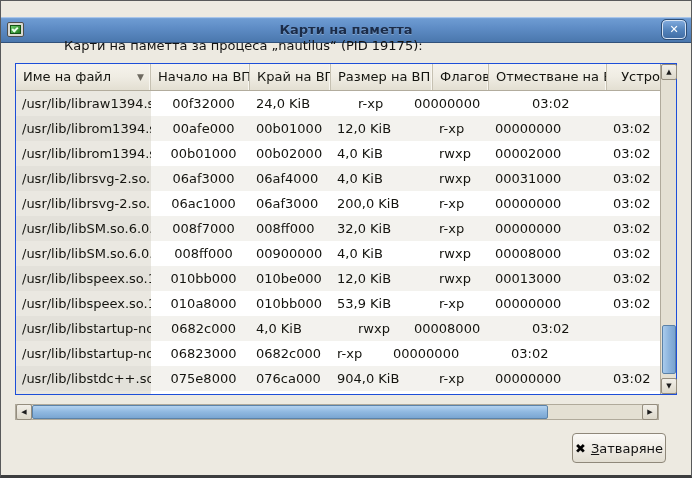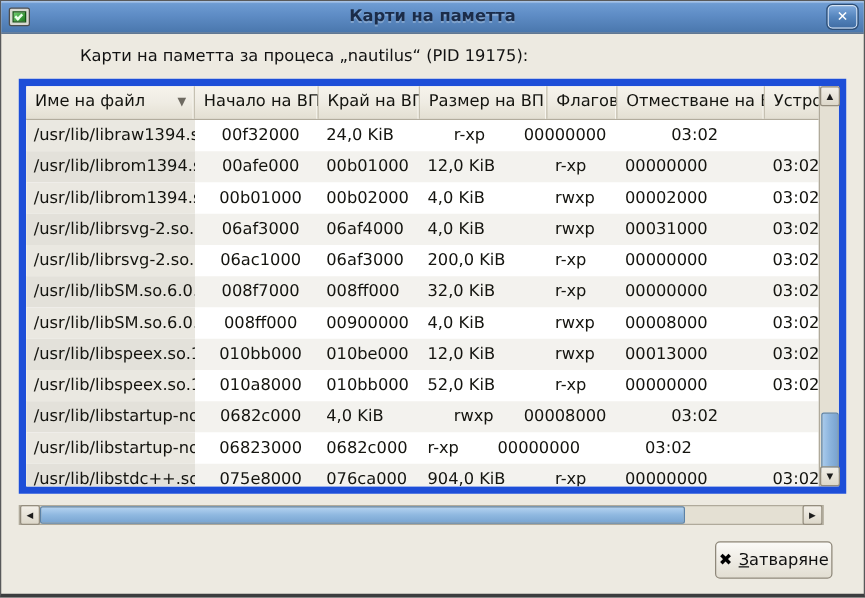--- a/index.html
+++ b/index.html
@@ -7,21 +7,21 @@
   body { background:#888; }
 
   .window {
     position:absolute; left:0; top:0; width:692px; height:478px;
     background:#edeae1;
     border:1px solid #58595a; border-bottom:3px solid #3c3d3e;
   }
 
   
   .titlebar {
-    position:absolute; left:0; top:0; right:0; height:26px;
+    position:absolute; left:0; top:16px; right:0; height:26px;
     background:linear-gradient(#8db0dd 0%, #6d9bd2 8%, #5e8cc5 45%, #4a77ad 100%);
     border-bottom:1px solid #31517a;
     box-shadow:inset 0 1px 0 #a9c6ea;
     display:flex; align-items:center;
   }
   .titlebar-icon {
     position:absolute; left:6px; top:5px; width:17px; height:15px;
     background:#d9d9d2; border:1px solid #4e4e4e; border-radius:2px;
   }
   .titlebar-icon .screen {
@@ -47,21 +47,21 @@
   }
 
   
   .desc {
     position:absolute; left:20px; top:37px; font-size:13px; color:#121212;margin-left:43px;
   }
 
   
   .table-frame {
     position:absolute; left:14px; top:62px; width:662px; height:332px;
-    border:6px solid #1d4ed8; background:#fff;padding-left:33px;
+    border:1px solid #1d4ed8; background:#fff;padding-left:33px;
   }
   .thead {
     position:absolute; left:0; top:0; right:16px; height:27px;
     display:flex;
     background:linear-gradient(#f6f3ec 0%, #efece3 50%, #e3dfd2 100%);
     border-bottom:1px solid #b2ac9d;
   }
   .hcell {
     position:relative; height:100%; overflow:hidden; white-space:nowrap;
     font-size:13px; color:#14140f; line-height:26px; padding-left:7px;
@@ -237,21 +237,21 @@
           <div class="cell col2">010be000</div>
           <div class="cell col3">12,0 KiB</div>
           <div class="cell col4">rwxp</div>
           <div class="cell col5">00013000</div>
           <div class="cell col6">03:02</div>
         </div>
         <div class="row even">
           <div class="cell col0">/usr/lib/libspeex.so.1</div>
           <div class="cell col1">010a8000</div>
           <div class="cell col2">010bb000</div>
-          <div class="cell col3">52,0 KiB</div>
+          <div class="cell col3">53,9 KiB</div>
           <div class="cell col4">r-xp</div>
           <div class="cell col5">00000000</div>
           <div class="cell col6">03:02</div>
         </div>
         <div class="row odd">
           <div class="cell col0">/usr/lib/libstartup-not</div>
           <div class="cell col1">0682c000</div>
           <div class="cell col3">4,0 KiB</div>
           <div class="cell col4">rwxp</div>
           <div class="cell col5">00008000</div>

